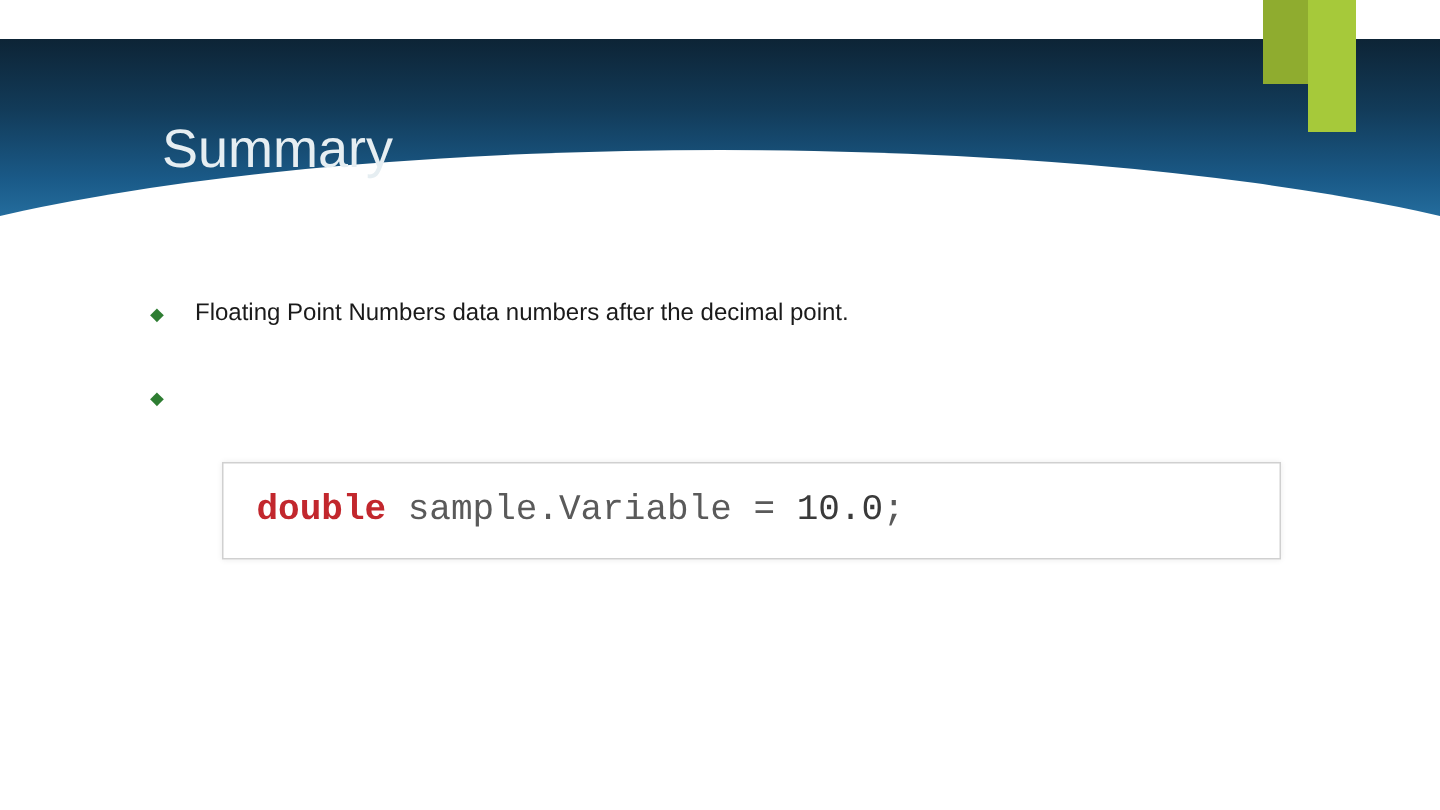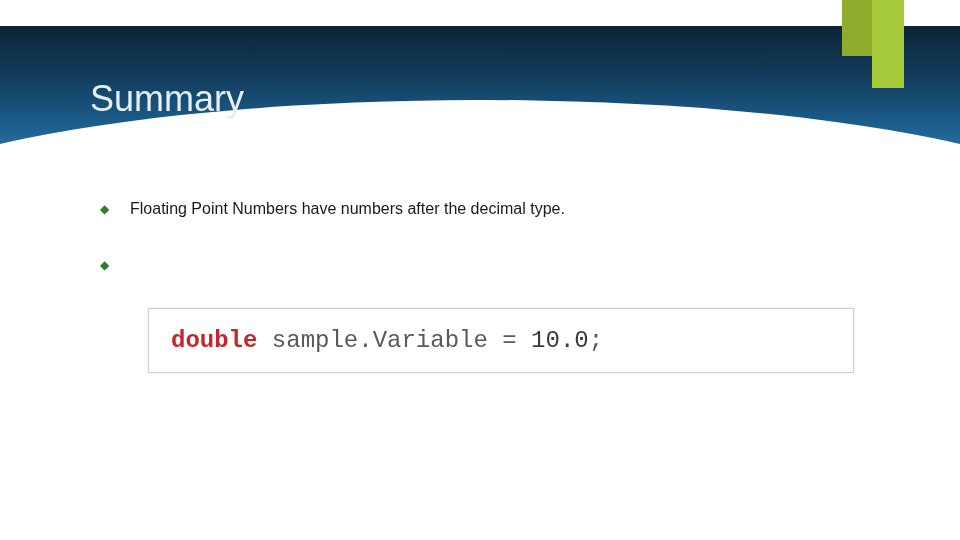--- a/index.html
+++ b/index.html
@@ -49,21 +49,21 @@
     position: absolute;
     top: 0;
     right: 56px;
     width: 32px;
     height: 88px;
     background: #a6c93a;
   }
   .title {
     position: absolute;
     top: 78px;
-    left: 90px;
+    left: 108px;
     color: #e6eef2;
     font-size: 36px;
     font-weight: 400;
   }
   .content {
     position: absolute;
     top: 200px;
     left: 100px;
     right: 60px;
   }
@@ -109,21 +109,21 @@
   <div class="curve"></div>
   <div class="accent-dark"></div>
   <div class="accent-light"></div>
 
   <div class="title">Summary</div>
 
   <div class="content">
 
     <div class="bullet-row">
       <span class="bullet-icon">◆</span>
-      <span>Floating Point Numbers have numbers after the decimal type.</span>
+      <span>Floating Point Numbers data numbers after the decimal point.</span>
     </div>
 
     <div class="bullet-row">
       <span class="bullet-icon">◆</span>
     </div>
 
     <div class="code-box"><span class="kw">double</span> <span class="id">sample.Variable</span><span class="op"> = </span><span class="num">10.0</span><span class="op">;</span></div>
 
   </div>
 </div>

